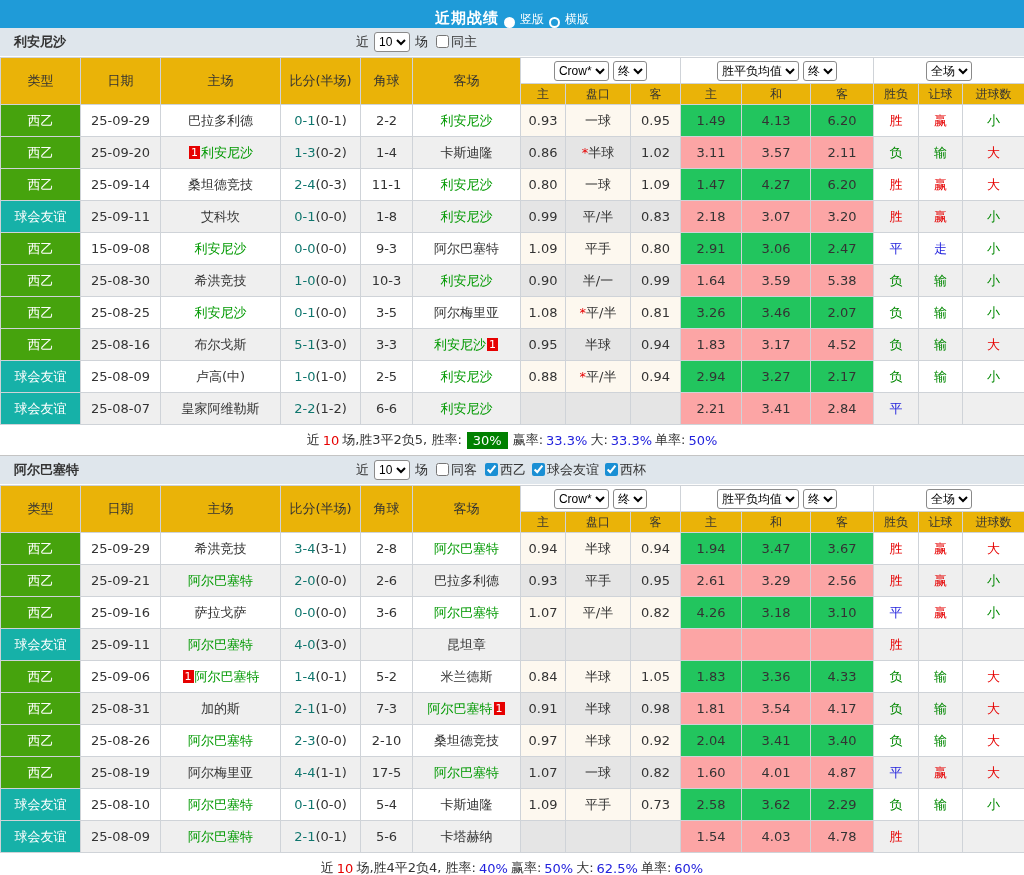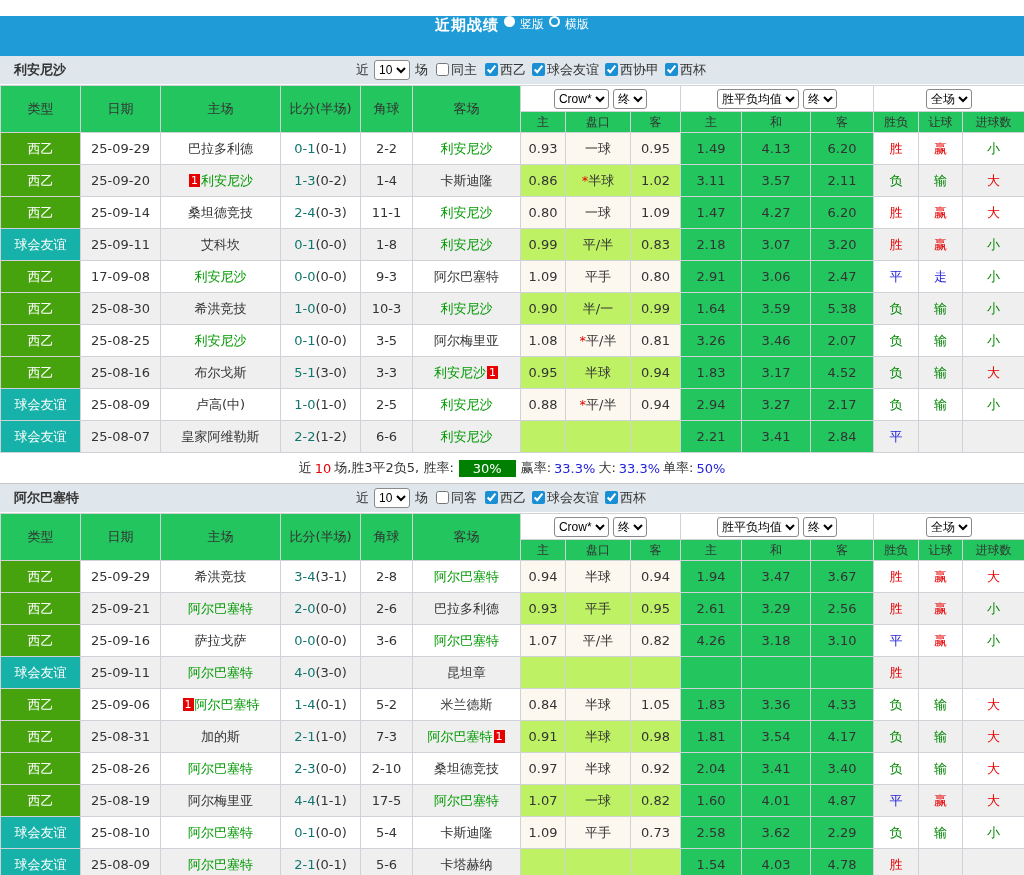--- a/index.html
+++ b/index.html
@@ -1,73 +1,72 @@
 <!DOCTYPE html>
 <html><head>
 <meta charset="utf-8">
 <style>
   html,body{margin:0;padding:0;background:#fff}
   body{width:1024px;font-family:"DejaVu Sans","Liberation Sans",sans-serif;font-size:13px;color:#333}
-  .titlebar{margin-top:16px;height:40px;background:#1f9bd8;display:flex;align-items:flex-start;justify-content:center;gap:5px;color:#fff}
+  .titlebar{margin-top:0;height:28px;background:#1f9bd8;display:flex;align-items:flex-end;justify-content:center;gap:5px;color:#fff}
   .titlebar .t{font-weight:bold;font-size:15px;letter-spacing:1px}
   .radio-dot{width:11px;height:11px;border-radius:50%;border:2px solid #fff;display:inline-block;box-sizing:border-box;cursor:pointer}
   .radio-dot.sel{background:#fff}
   .titlebar .opt{font-size:12px;cursor:pointer}
   .secbar{height:28px;background:#dfe6ec;display:flex;align-items:center;border-bottom:1px solid #fdfdfd}
   .teamname{font-weight:bold;padding-left:14px;width:356px;box-sizing:border-box;text-align:left}
   .filter{display:flex;align-items:center;gap:2px}
   .filter select{margin:0 3px}
   select{font-size:12px;height:20px;border:1px solid #8a8a8a;background:#fff;border-radius:3px}
   input[type=checkbox]{width:13px;height:13px;accent-color:#1a8fd4;margin:0 2px 0 6px;vertical-align:-2px}
   label.lg{cursor:pointer}
   table{border-collapse:collapse;table-layout:fixed;width:1024px}
   td,th{border:1px solid #cfd3d8;text-align:center;padding:0;overflow:hidden;white-space:nowrap;font-weight:normal}
-  thead th{background:#22c55e;color:#333}
+  thead th{background:#eab308;color:#333}
   thead th.sel-cell{background:#fff}
   .hrowA th{height:25px}
   .hrowB th{height:20px;font-size:12px}
   tbody td{height:31px}
   tr.odd td{background:#fff}
   tr.even td{background:#efefef}
   tr.odd td.c-crown{background:#fdf8ef}
-  tr.even td.c-crown{background:#bef264}
+  tr.even td.c-crown{background:#e5e5e5}
   tr.odd td.c-avg{background:#22c55e}
-  tr.even td.c-avg{background:#22c55e}
+  tr.even td.c-avg{background:#fca5a5}
   td.type-green{background:#46a30d !important;color:#fff}
   td.type-teal{background:#16b1a8 !important;color:#fff}
   .hl{color:#009900}
   .t-red{color:#e60000}
   .t-green{color:#008800}
   .t-blue{color:#2222dd}
   .ft{color:#0f766e}
   .bdg{display:inline-block;background:#e60000;color:#fff;font-size:11px;line-height:13px;padding:0 2px;margin:0 1px;vertical-align:1px}
   .star{color:#e60000}
   .summary{height:30px;display:flex;align-items:center;justify-content:center;gap:3px;border-bottom:1px solid #c4c4c4;background:#fff}
-  .rate-badge{background:#008000;color:#fff;padding:1px 14px;margin:0 2px}
+  .rate-badge{background:#008000;color:#fff;padding:1px 6px;margin:0 2px}
 </style>
 </head>
 <body>
 
 <div class="titlebar">
   <span class="t">近期战绩</span>
   <span class="radio-dot sel"></span>
   <span class="opt">竖版</span>
   <span class="radio-dot"></span>
   <span class="opt">横版</span>
 </div>
 
 <div>
   <div class="secbar">
     <div class="teamname">利安尼沙</div>
     <div class="filter">
       <span>近</span>
       <select><option>10</option></select>
       <span>场</span>
       <label class="lg"><input type="checkbox" style=""><span>同主</span></label>
-      <span><label class="lg"><input type="checkbox" checked="" style="">西乙</label><label class="lg"><input type="checkbox" checked="" style="">球会友谊</label><label class="lg"><input type="checkbox" checked="" style="">西协甲</label><label class="lg"><input type="checkbox" checked="" style="">西杯</label></span>
     </div>
   </div>
   <table>
     <colgroup>
       <col style="width:80px">
         <col style="width:80px">
         <col style="width:120px">
         <col style="width:80px">
         <col style="width:52px">
         <col style="width:108px">
@@ -177,21 +176,21 @@
           <td class="c-crown">0.83</td>
           <td class="c-avg">2.18</td>
           <td class="c-avg">3.07</td>
           <td class="c-avg">3.20</td>
           <td class="t-red">胜</td>
           <td class="t-red">赢</td>
           <td class="t-green">小</td>
         </tr>
         <tr class="odd">
           <td class="c-type type-green">西乙</td>
-          <td>17-09-08</td>
+          <td>15-09-08</td>
           <td><span><span class="hl">利安尼沙</span></span></td>
           <td><span><span class="ft">0-0</span><span>(0-0)</span></span></td>
           <td>9-3</td>
           <td><span><span>阿尔巴塞特</span></span></td>
           <td class="c-crown">1.09</td>
           <td class="c-crown"><span>平手</span></td>
           <td class="c-crown">0.80</td>
           <td class="c-avg">2.91</td>
           <td class="c-avg">3.06</td>
           <td class="c-avg">2.47</td>

